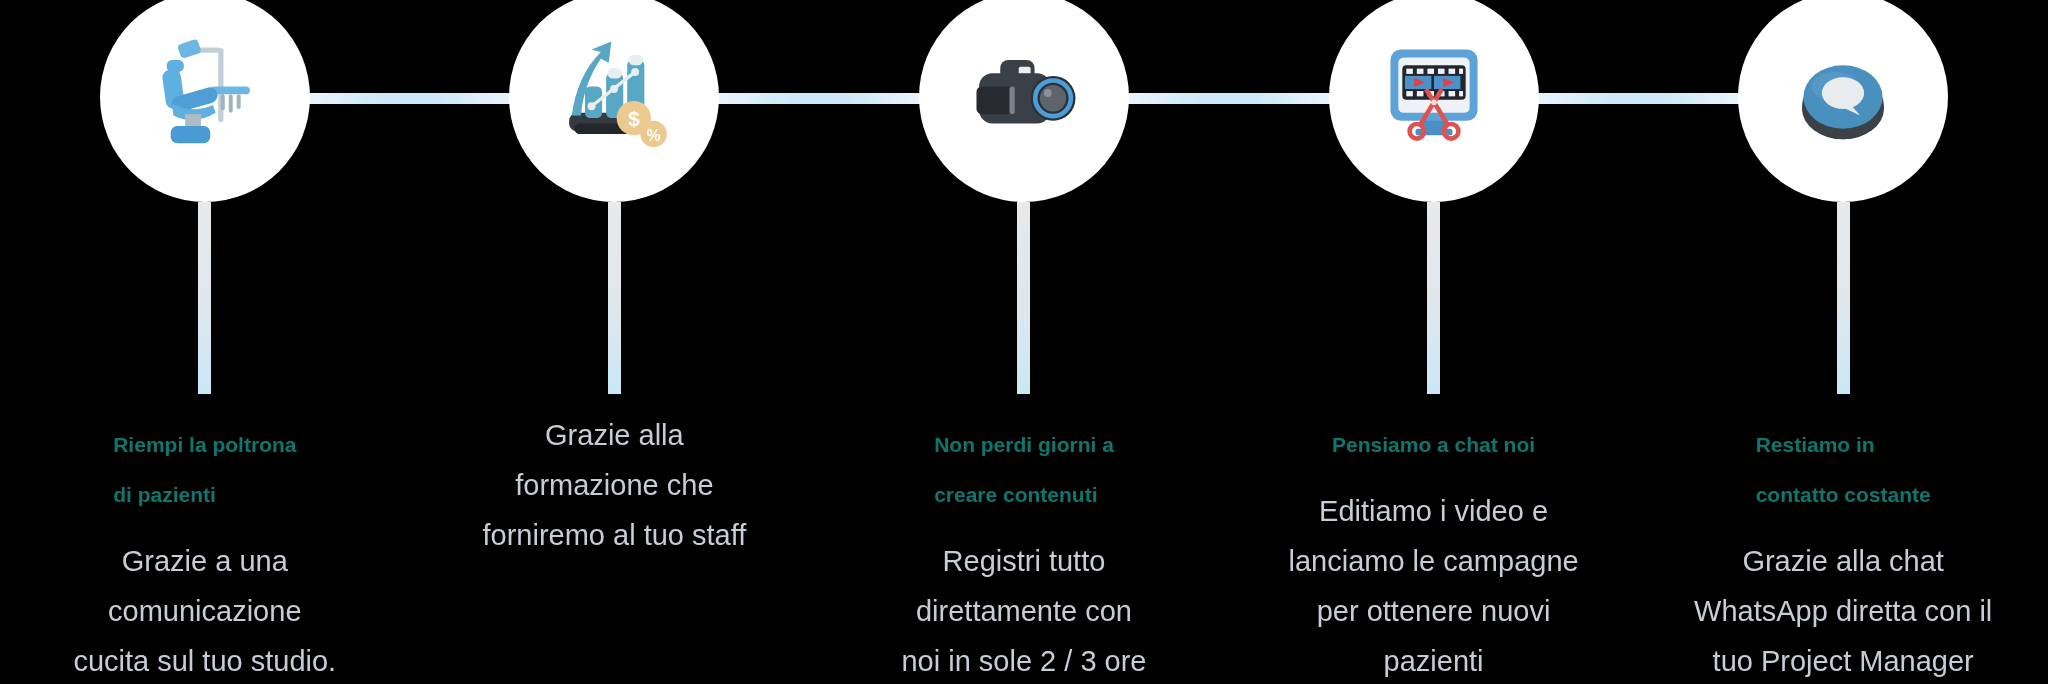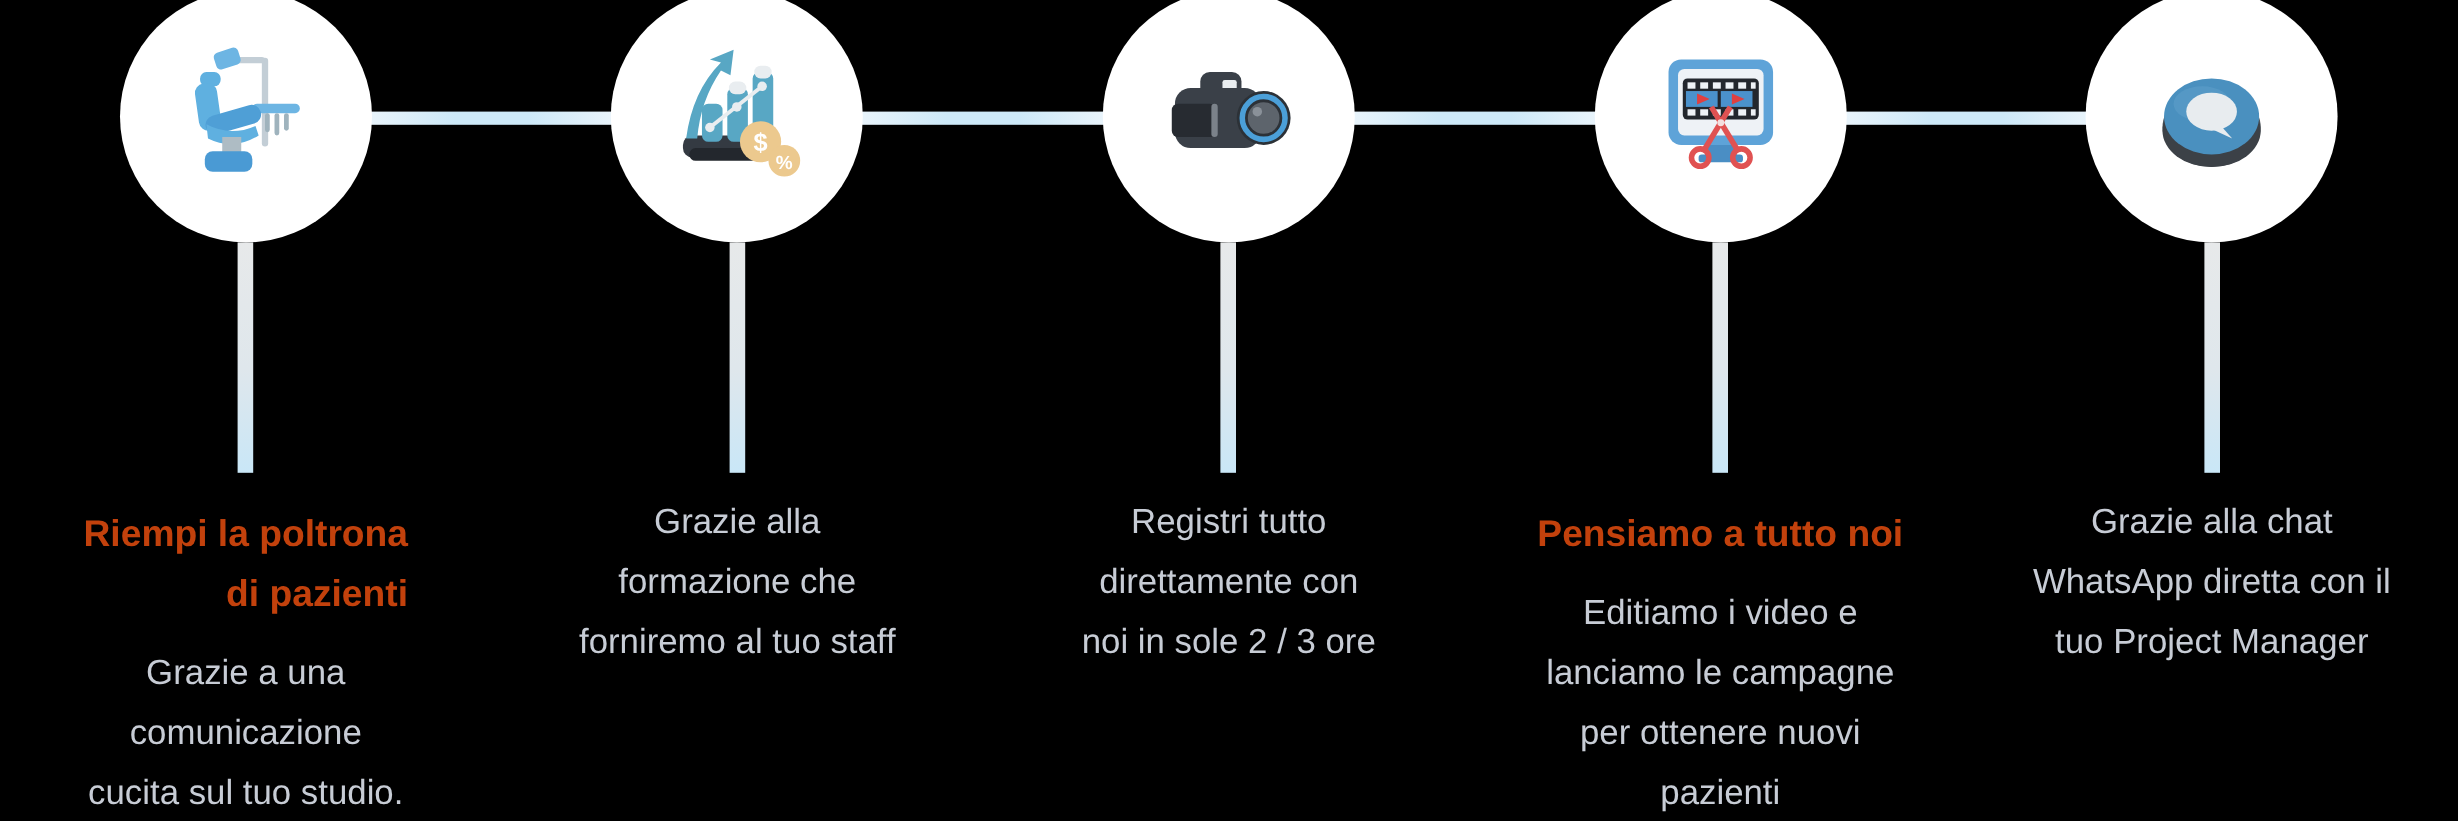--- a/index.html
+++ b/index.html
@@ -34,22 +34,22 @@
     flex:0 0 auto;
   }
   .circle svg{width:132px;height:132px;}
   .vline{
     width:13px;height:192px;
     background:linear-gradient(180deg,#e7e9ea 0%,#dfe7ec 55%,#c9e7f7 100%);
     flex:0 0 auto;
   }
   .step-title{
     margin-top:26px;
-    font-size:31px;font-weight:700;line-height:50px;
-    color:#c2410c;text-align:right;white-space:pre-line;
+    font-size:21px;font-weight:700;line-height:50px;
+    color:#0f766e;text-align:left;white-space:pre-line;
   }
   .step-sub{
     margin-top:16px;
     font-size:29px;font-weight:400;line-height:50px;
     color:#c7ccd5;text-align:center;white-space:pre-line;
   }
 </style>
 </head>
 <body>
 
@@ -121,20 +121,22 @@
         <rect x="16" y="32" width="54" height="38" rx="10" fill="#3a4048"></rect>
         <rect x="14" y="42" width="28" height="21" rx="4" fill="#272b31"></rect>
         <rect x="39" y="42" width="4" height="21" rx="2" fill="#7b828a"></rect>
         <circle cx="72" cy="51" r="17" fill="#2c3137"></circle>
         <circle cx="72" cy="51" r="13.5" fill="none" stroke="#4b9fd8" stroke-width="3.5"></circle>
         <circle cx="72" cy="51" r="10" fill="#5d646c"></circle>
         <circle cx="68" cy="47" r="3" fill="#8a9199"></circle>
       </svg>
     </div>
     <div class="vline"></div>
+    <div class="step-title">Non perdi giorni a
+creare contenuti</div>
     <div class="step-sub">Registri tutto
 direttamente con
 noi in sole 2 / 3 ore</div>
   </div>
 
   <div class="step">
     <div class="circle">
       <svg viewBox="0 0 100 100">
         <rect x="40" y="64" width="20" height="12" fill="#4a8ec4"></rect>
         <rect x="36" y="74" width="28" height="5" rx="2" fill="#4a8ec4"></rect>
@@ -160,37 +162,39 @@
         <path d="M35 35.5 L43 39 L35 42.5 Z" fill="#e04040"></path>
         <path d="M57 35.5 L65 39 L57 42.5 Z" fill="#e04040"></path>
         <line x1="44" y1="44" x2="61" y2="72" stroke="#e05252" stroke-width="3.5"></line>
         <line x1="56" y1="44" x2="39" y2="72" stroke="#e05252" stroke-width="3.5"></line>
         <circle cx="37" cy="76" r="5.5" fill="none" stroke="#e05252" stroke-width="3.5"></circle>
         <circle cx="63" cy="76" r="5.5" fill="none" stroke="#e05252" stroke-width="3.5"></circle>
         <circle cx="50" cy="54" r="2.2" fill="#f4dede"></circle>
       </svg>
     </div>
     <div class="vline"></div>
-    <div class="step-title">Pensiamo a tutto noi</div>
+    <div class="step-title">Pensiamo a chat noi</div>
     <div class="step-sub">Editiamo i video e
 lanciamo le campagne
 per ottenere nuovi
 pazienti</div>
   </div>
 
   <div class="step">
     <div class="circle">
       <svg viewBox="0 0 100 100">
         <ellipse cx="50" cy="57" rx="31" ry="25" fill="#4e545a"></ellipse>
         <ellipse cx="50" cy="59" rx="31" ry="23" fill="#3c4147"></ellipse>
         <ellipse cx="50" cy="50" rx="30" ry="24" fill="#4a90bf"></ellipse>
         <ellipse cx="44" cy="42" rx="18" ry="11" fill="#5d9fca" opacity="0.6"></ellipse>
         <ellipse cx="50" cy="47" rx="16" ry="12" fill="#e8ecef"></ellipse>
         <path d="M56 56 L63 64 L50 58 Z" fill="#e8ecef"></path>
       </svg>
     </div>
     <div class="vline"></div>
+    <div class="step-title">Restiamo in
+contatto costante</div>
     <div class="step-sub">Grazie alla chat
 WhatsApp diretta con il
 tuo Project Manager</div>
   </div>
 
 </div>
 
 </body></html>

